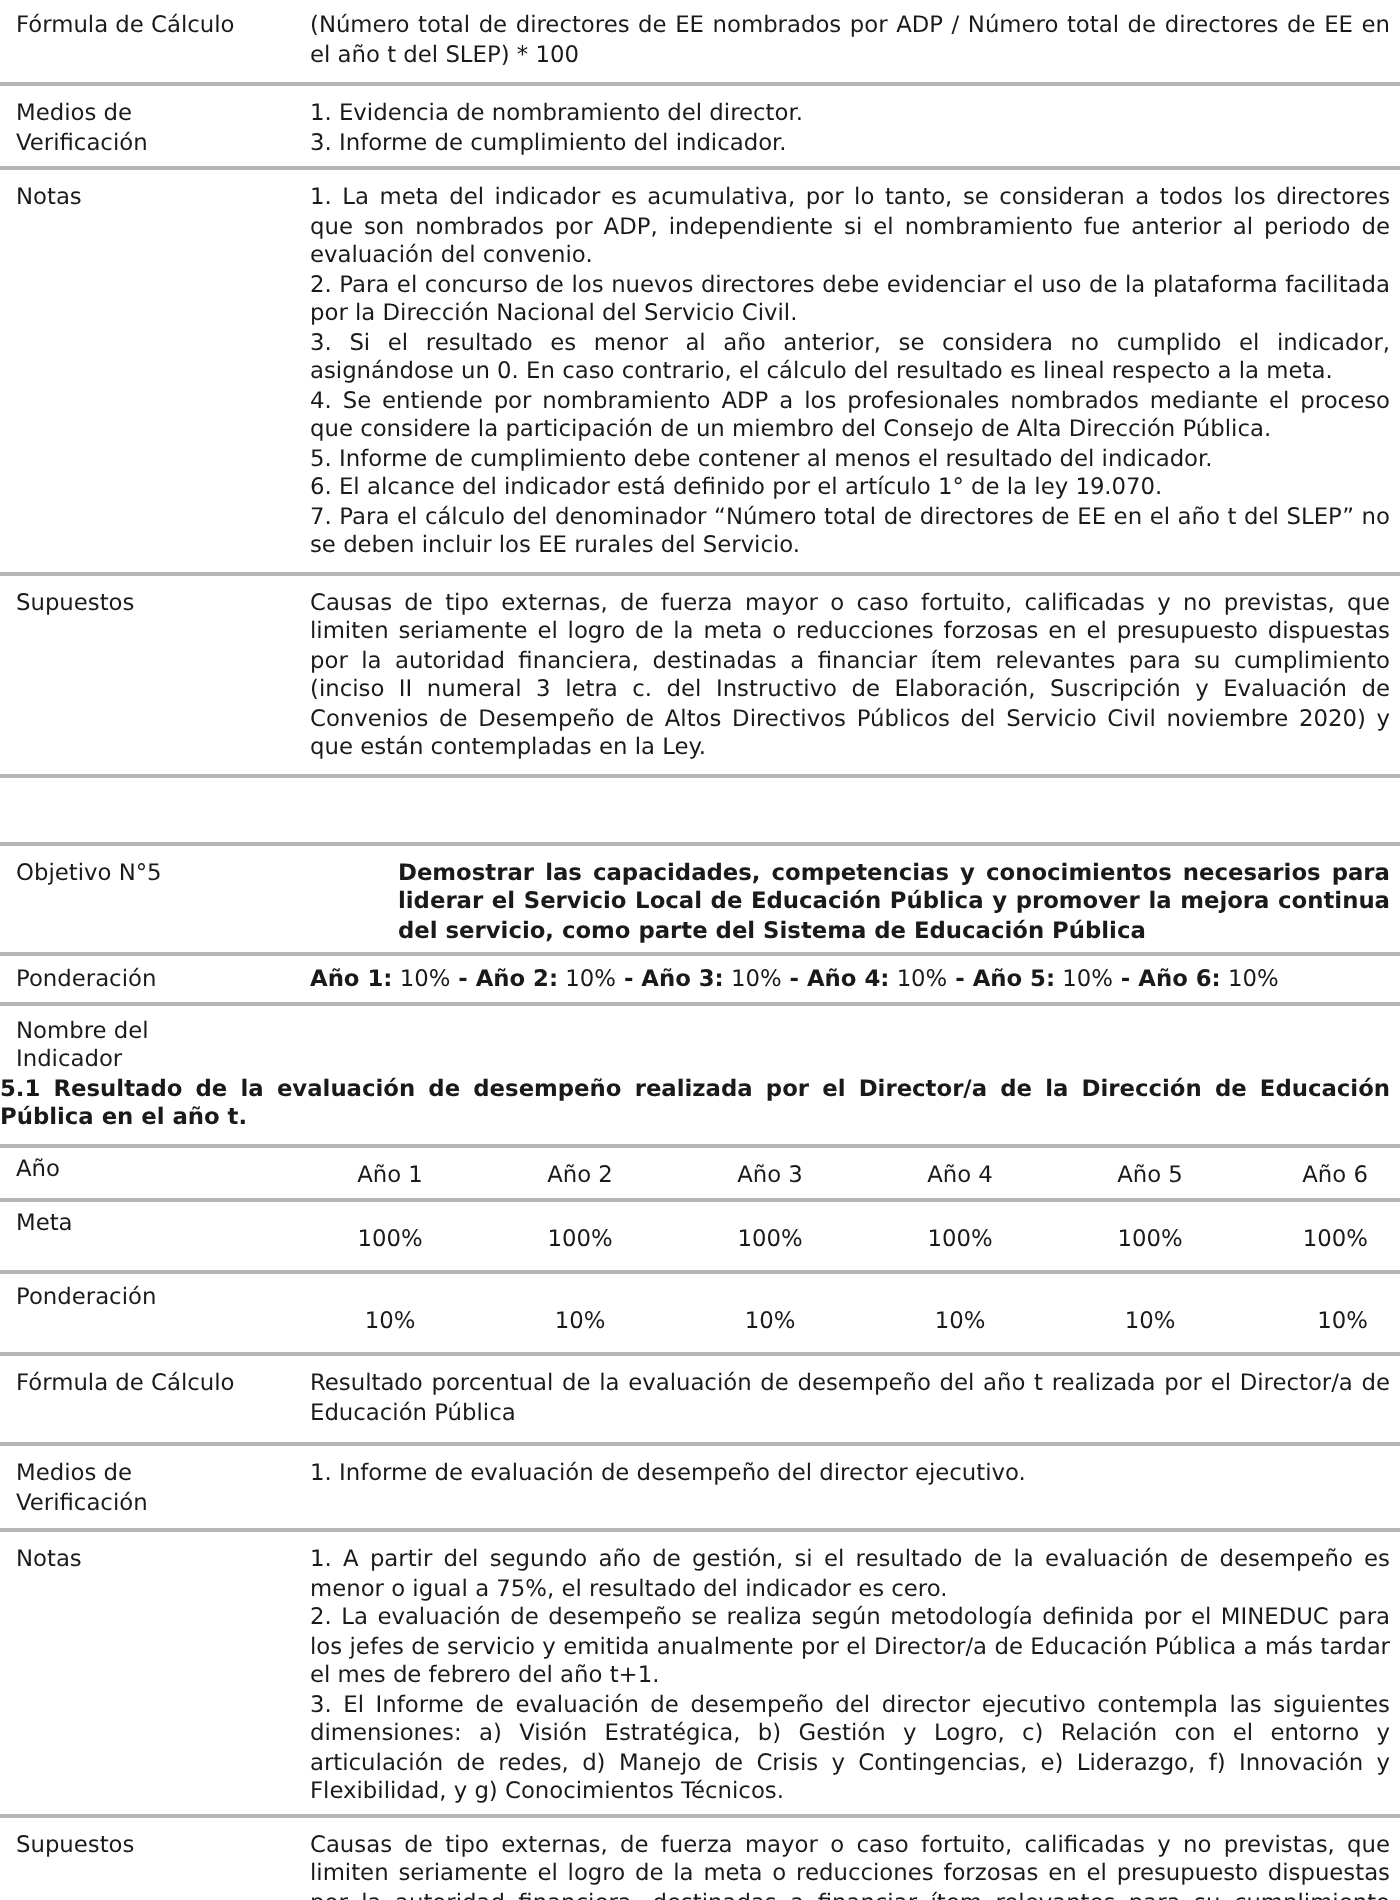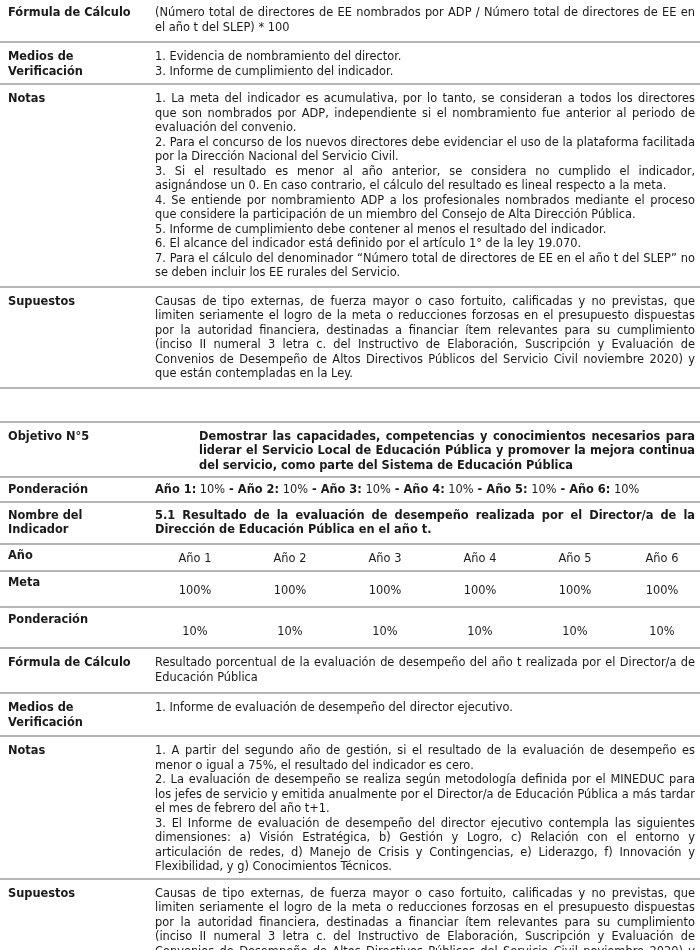--- a/index.html
+++ b/index.html
@@ -13,32 +13,32 @@
   .tbl { width: 700px; }
   .row {
     display: flex;
     border-bottom: 2px solid #b5b5b5;
     box-sizing: border-box;
   }
   .row.top { border-top: 2px solid #b5b5b5; gap: 44px; }
   .lbl {
     width: 155px; flex: none;
     padding-left: 8px; box-sizing: border-box;
-    font-weight: bold;
+    font-weight: normal;
   }
   .val {
     flex: 1;
     padding-right: 5px; box-sizing: border-box;
     text-align: justify;
   }
   .val p { margin: 0; }
   .bold { font-weight: bold; }
   .years { display: flex; justify-content: space-between; padding-left: 10px; padding-right: 16px; }
   .years span { width: 60px; text-align: center; }
-  .years span:last-child { width: 44px; }
+  .years span:last-child { text-align: right; width: 44px; }
 </style>
 </head>
 <body>
 
 <div class="tbl" style="padding-top:2px;">
   <div class="row" style="padding:3px 0 7px 0;">
     <div class="lbl">Fórmula de Cálculo</div>
     <div class="val">(Número total de directores de EE nombrados por ADP / Número total de directores de EE en el año t del SLEP) * 100</div>
   </div>
   <div class="row" style="padding:6px 0 5px 0;">
@@ -72,21 +72,21 @@
   <div class="row top" style="padding:6px 0 4px 0;">
     <div class="lbl">Objetivo N°5</div>
     <div class="val bold">Demostrar las capacidades, competencias y conocimientos necesarios para liderar el Servicio Local de Educación Pública y promover la mejora continua del servicio, como parte del Sistema de Educación Pública</div>
   </div>
   <div class="row" style="padding:4px 0 4px 0;">
     <div class="lbl">Ponderación</div>
     <div class="val" style="text-align:left;">
       <b>Año 1:</b> <span>10%</span><b> - </b><b>Año 2:</b> <span>10%</span><b> - </b><b>Año 3:</b> <span>10%</span><b> - </b><b>Año 4:</b> <span>10%</span><b> - </b><b>Año 5:</b> <span>10%</span><b> - </b><b>Año 6:</b> <span>10%</span>
     </div>
   </div>
-  <div class="row" style="padding:5px 0 6px 0;">
+  <div class="row" style="padding:5px 0 6px 0;flex-direction:column;">
     <div class="lbl" style="padding-right:65px;">Nombre del Indicador</div>
     <div class="val bold">5.1 Resultado de la evaluación de desempeño realizada por el Director/a de la Dirección de Educación Pública en el año t.</div>
   </div>
   <div class="row" style="padding:3px 0 5px 0;">
     <div class="lbl">Año</div>
     <div class="val years" style="padding-top:3px;">
       <span>Año 1</span>
       <span>Año 2</span>
       <span>Año 3</span>
       <span>Año 4</span>

